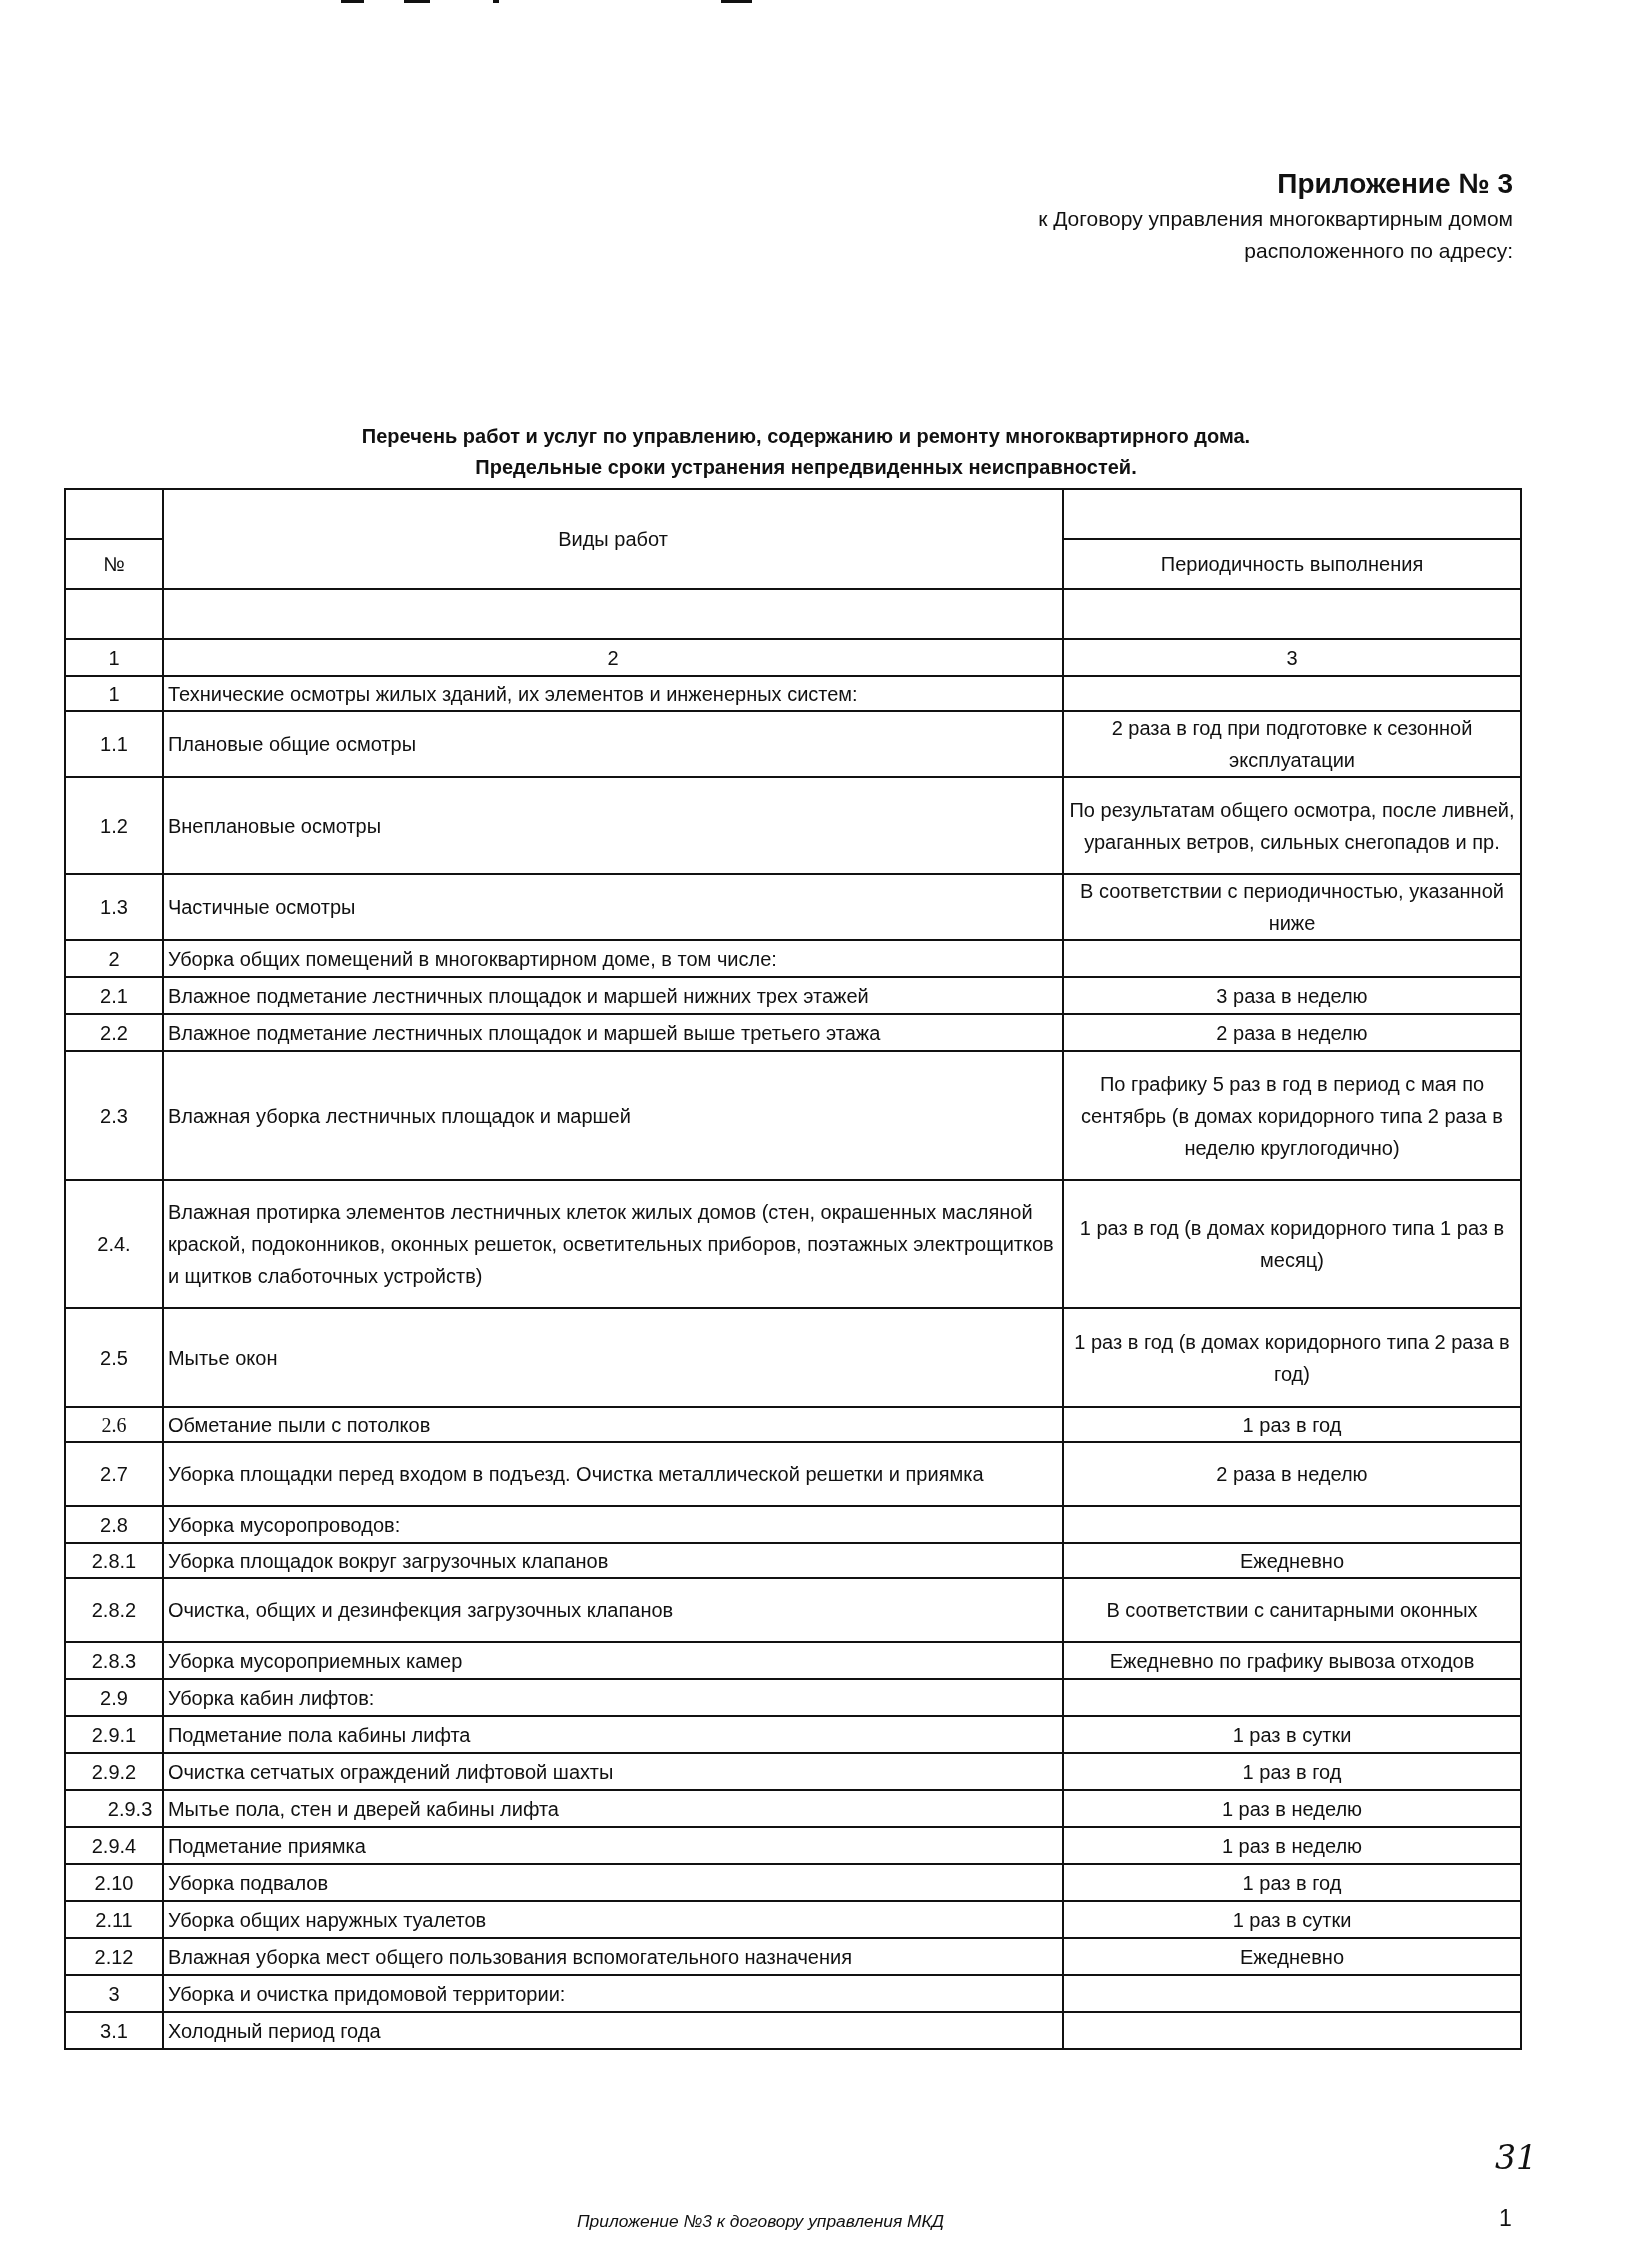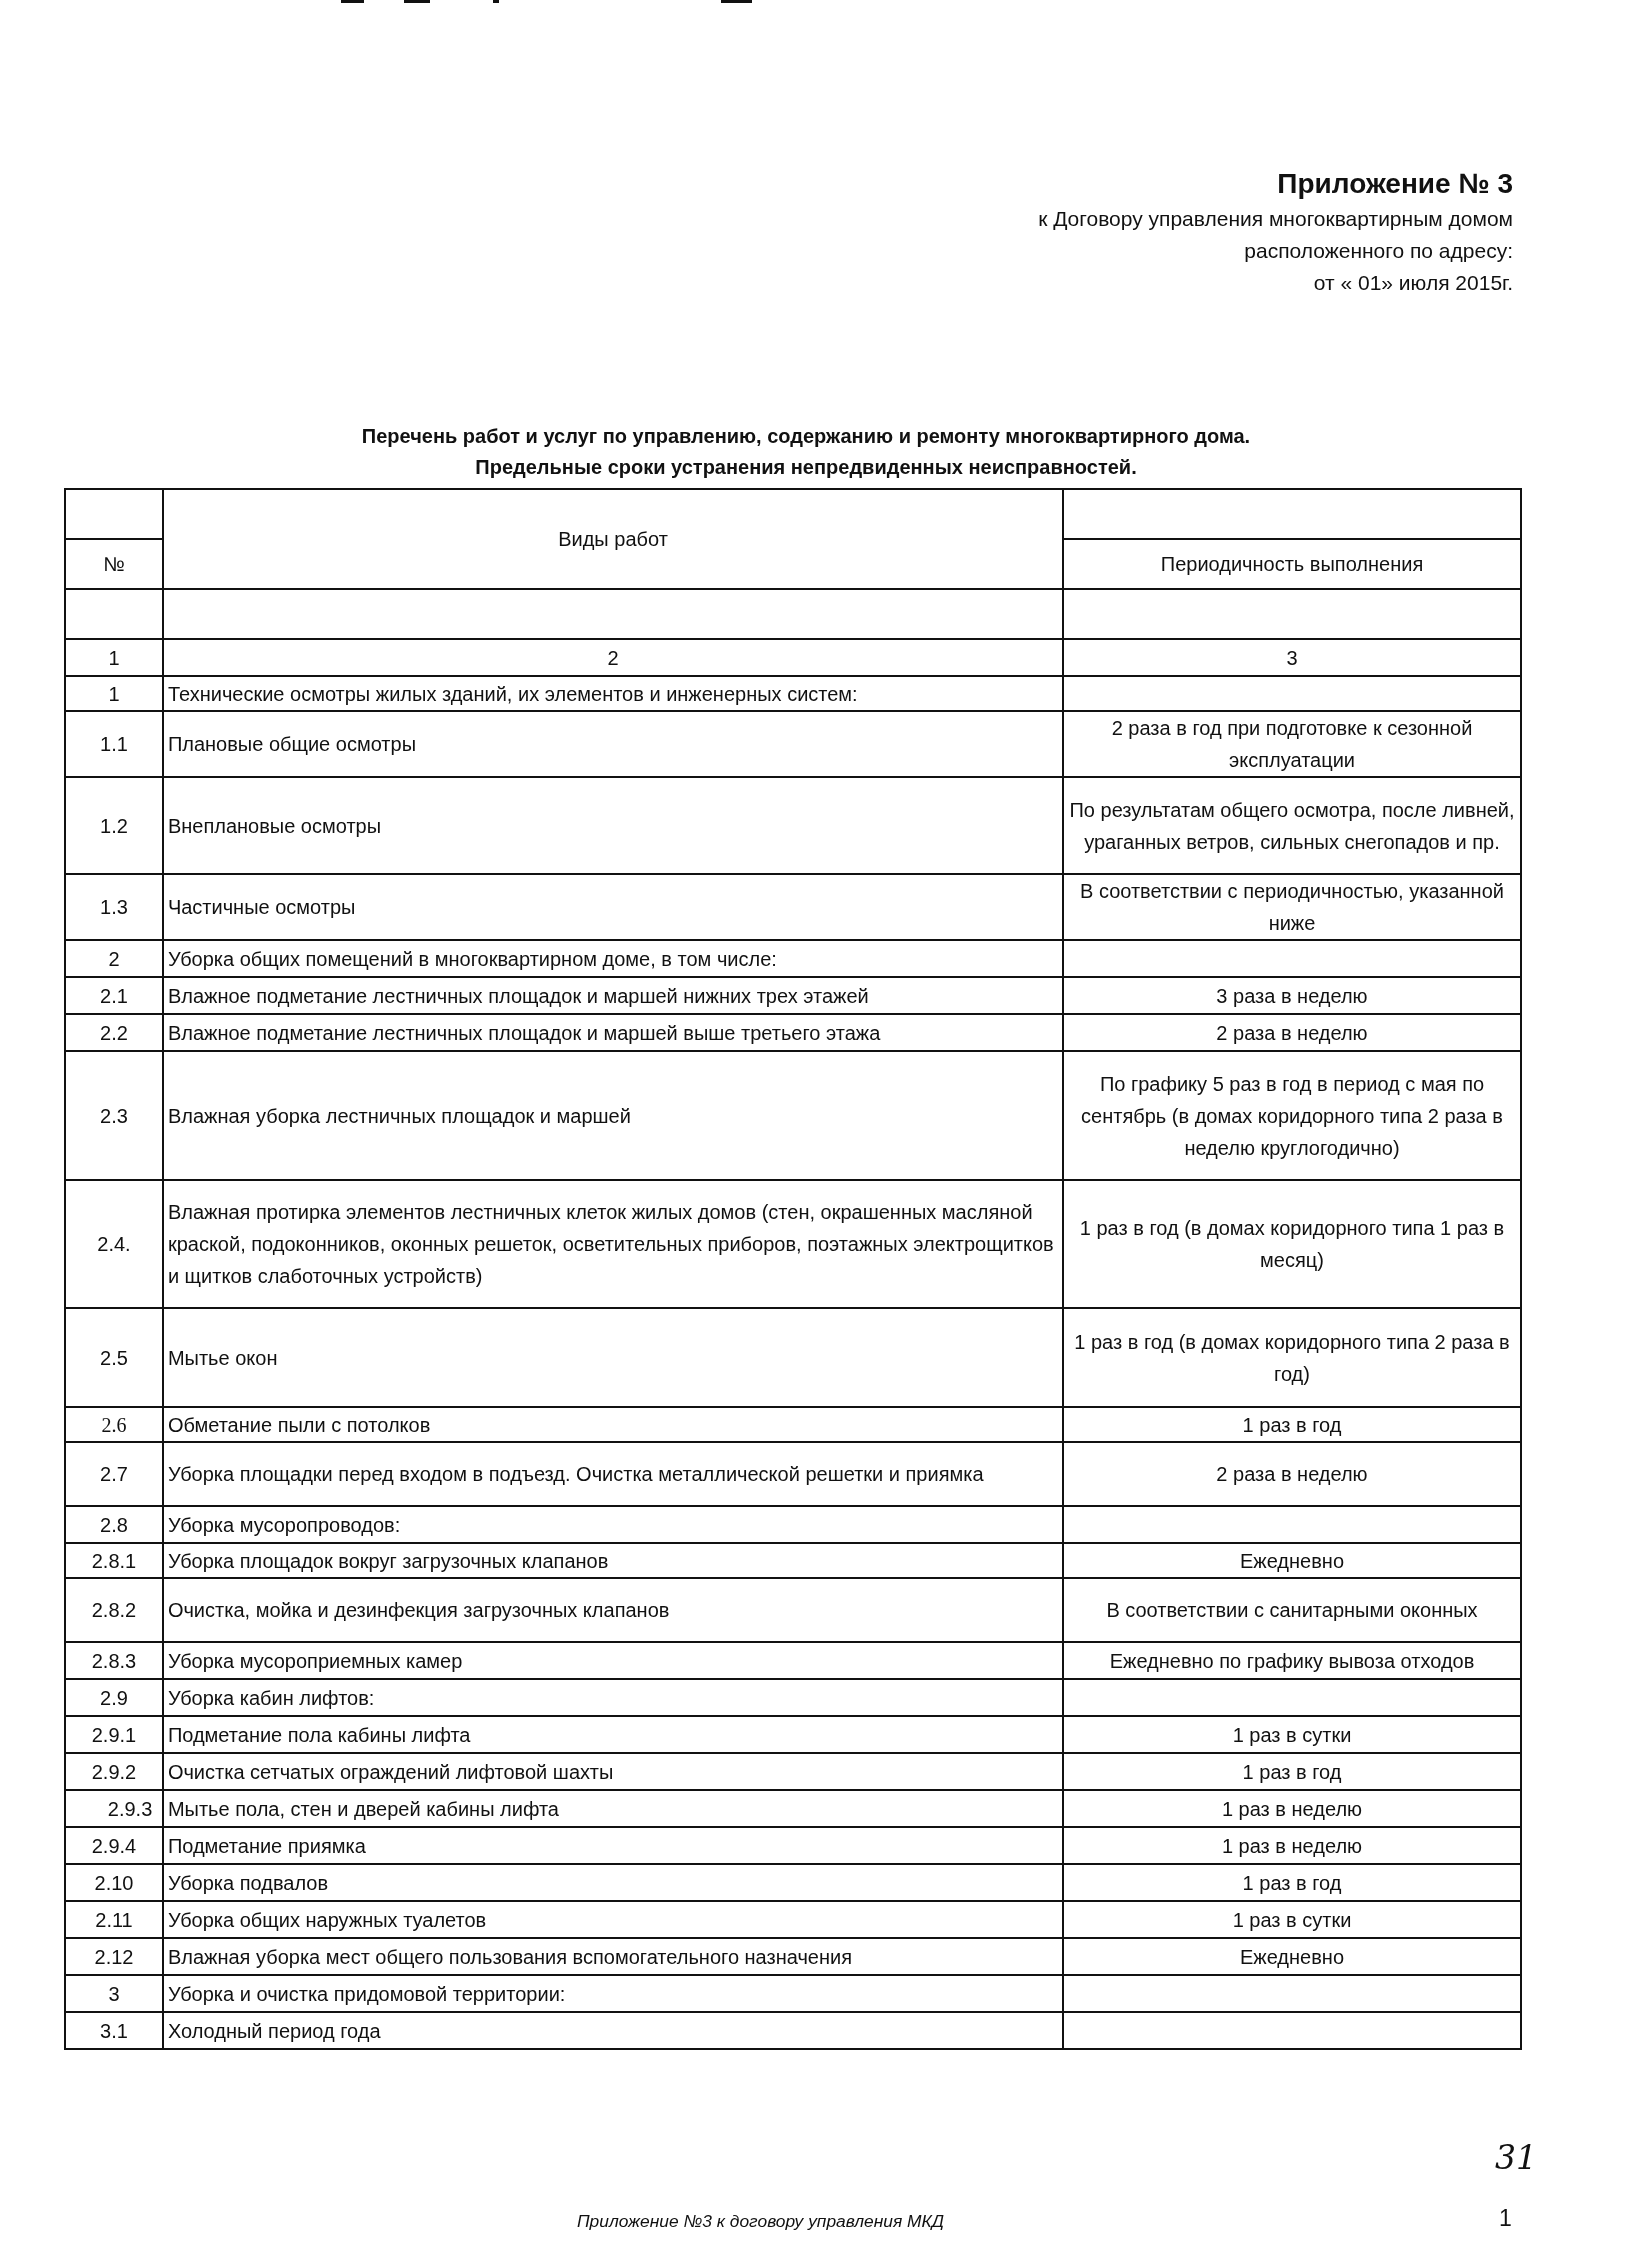--- a/index.html
+++ b/index.html
@@ -29,21 +29,20 @@
 
 <div class="scan-mark" style="left:341px;width:23px;"></div>
 <div class="scan-mark" style="left:404px;width:26px;"></div>
 <div class="scan-mark" style="left:493px;width:5.8px;"></div>
 <div class="scan-mark" style="left:721px;width:31px;"></div>
 
 <div class="appendix">
   <div class="title">Приложение № 3</div>
   <div class="line">к Договору управления многоквартирным домом</div>
   <div class="line">расположенного по адресу:</div>
-  <div class="line">от « 01» июля 2015г.</div>
 </div>
 
 <div class="doc-heading">
   <div>Перечень работ и услуг по управлению, содержанию и ремонту многоквартирного дома.</div>
   <div>Предельные сроки устранения непредвиденных неисправностей.</div>
 </div>
 
 <table class="works">
   <colgroup>
     <col style="width:98px">
@@ -137,21 +136,21 @@
         <td class="work">Уборка мусоропроводов:</td>
         <td class="freq"></td>
       </tr>
       <tr>
         <td class="num" style="height: 33px;">2.8.1</td>
         <td class="work">Уборка площадок вокруг загрузочных клапанов</td>
         <td class="freq">Ежедневно</td>
       </tr>
       <tr>
         <td class="num" style="height: 62px;">2.8.2</td>
-        <td class="work">Очистка, мойка и дезинфекция загрузочных клапанов</td>
+        <td class="work">Очистка, общих и дезинфекция загрузочных клапанов</td>
         <td class="freq">В соответствии с санитарными оконных</td>
       </tr>
       <tr>
         <td class="num" style="height: 35px;">2.8.3</td>
         <td class="work">Уборка мусороприемных камер</td>
         <td class="freq">Ежедневно по графику вывоза отходов</td>
       </tr>
       <tr>
         <td class="num" style="height: 35px;">2.9</td>
         <td class="work">Уборка кабин лифтов:</td>

